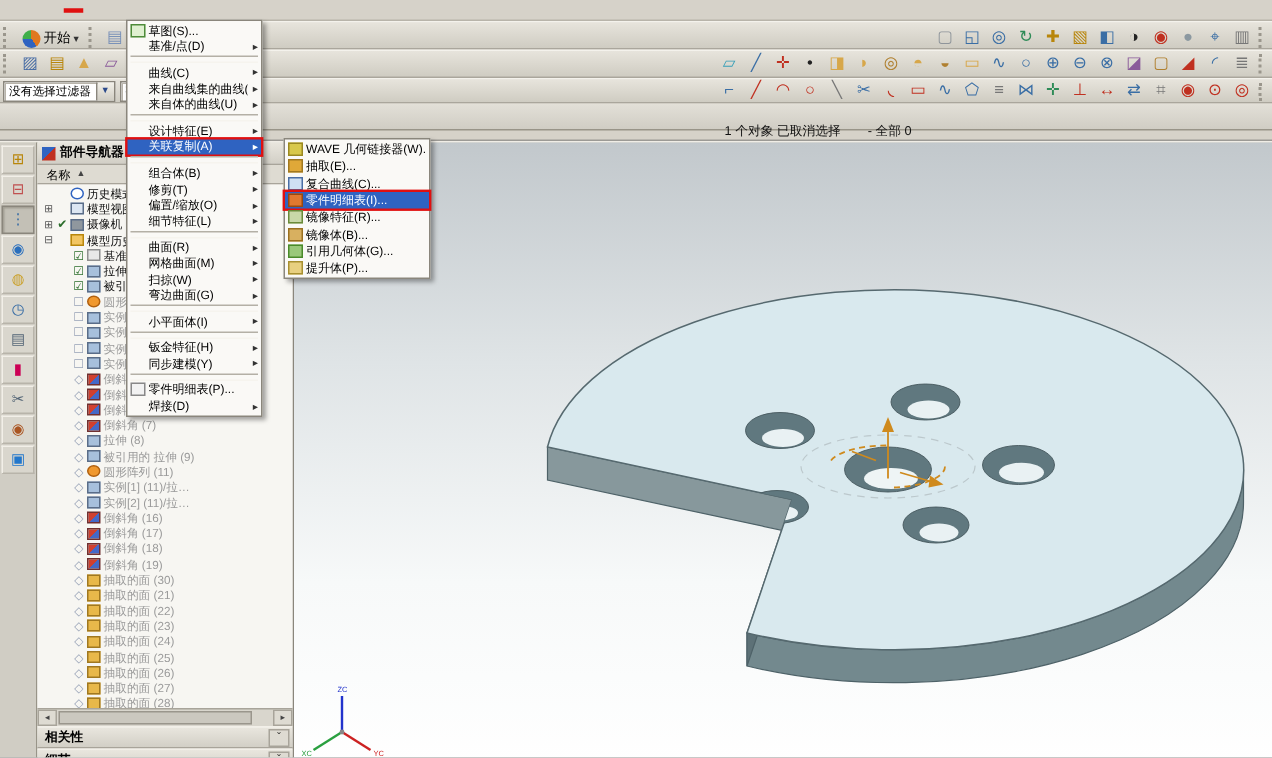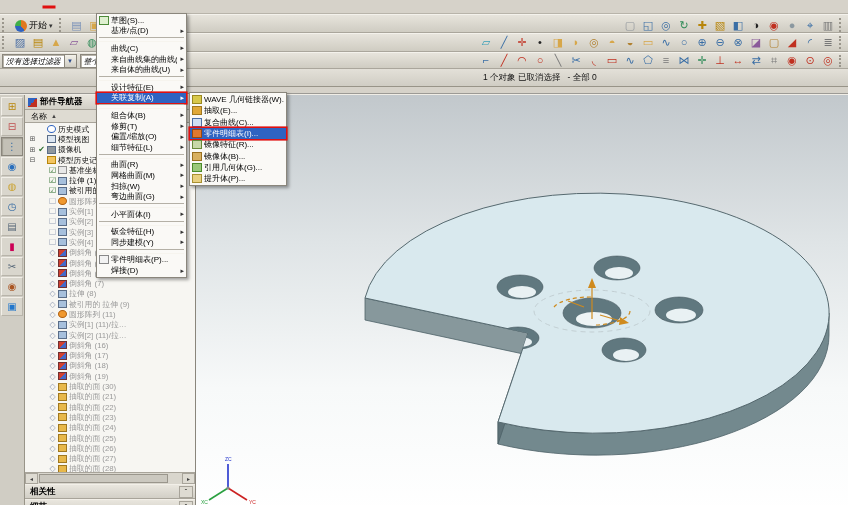--- a/index.html
+++ b/index.html
@@ -16,30 +16,30 @@
   .tb1{height:17px;align-items:flex-end;} .tb2{height:17px;} .tb3{height:15px;}
   .grip{width:5px;height:80%;margin:0 2px;border-left:2px dotted #9a968c;}
   .tbi{width:16px;height:14px;display:inline-flex;align-items:center;justify-content:center;margin:0 1px;}
   .tbi i{font-style:normal;font-size:11px;line-height:13px;color:var(--ic,#555);}
   .tbspacer{flex:1;}
   .startbtn{display:flex;align-items:center;gap:2px;padding:0 4px;}
   .start-ic{width:12px;height:12px;border-radius:50%;background:conic-gradient(#e07820 0 40%,#2f63c1 40% 75%,#3fae49 75% 100%);}
   .caret{font-size:7px;color:#333;}
   
   .filterbox{display:flex;align-items:center;margin-left:2px;}
-  .selbox{display:flex;align-items:flex-end;height:12px;background:#fff;border:1px solid #8a867c;box-shadow:inset 1px 1px 0 #b8b4aa;font-style:italic;}
+  .selbox{display:flex;align-items:flex-start;height:12px;background:#fff;border:1px solid #8a867c;box-shadow:inset 1px 1px 0 #b8b4aa;}
   .selbox .txt{padding:0 3px;font-size:7.8px;white-space:nowrap;}
   .selbox .dd{width:11px;height:100%;background:linear-gradient(#f3f1ea,#cfccc2);border-left:1px solid #8a867c;
               display:flex;align-items:center;justify-content:center;font-size:6px;color:#2b4a8b;}
   
   .statusrow{position:relative;height:17px;background:linear-gradient(#e3e0d8,#d0cdc4);border-bottom:1px solid #989488;display:flex;align-items:center;}
   .ovflbtn{width:13px;height:12px;margin-left:108px;border:1px solid #9a968c;background:#dedbd2;
            display:flex;align-items:center;justify-content:center;font-size:7px;color:#333;}
   .darkbox{width:13px;height:12px;margin-left:2px;background:#3a3a3a;border:1px solid #222;}
-  .statustext{position:absolute;left:483px;top:3px;font-size:8.5px;white-space:nowrap;color:#111;display:flex;gap:7px;}
+  .statustext{position:absolute;left:483px;top:13px;font-size:8.5px;white-space:nowrap;color:#111;display:flex;gap:18px;}
   .cueline{height:6px;background:#d6d2c9;border-bottom:2px groove #f0ede6;}
   
   .main{display:flex;height:419px;}
   .resbar{width:24px;background:#d0cdc4;border-right:1px solid #989488;display:flex;flex-direction:column;align-items:center;padding-top:2px;gap:1px;}
   .resbtn{width:20px;height:17px;border:1px solid #b8b4aa;border-top-color:#f2efe8;border-left-color:#f2efe8;
           background:#d9d6cd;display:flex;align-items:center;justify-content:center;}
   .resbtn i{font-style:normal;font-size:10px;color:var(--ic,#555);}
   .resbtn.pressed{background:#c3c0b6;border:1px solid #8a867c;box-shadow:inset 1px 1px 1px #a29e93;}
   
   .navpanel{width:170px;display:flex;flex-direction:column;background:#f4f3ef;border-right:1px solid #8a867c;}
@@ -75,21 +75,21 @@
   .hthumb{flex:1;margin:1px 14px 1px 1px;background:#cbc8bf;border:1px solid #9a968c;}
   .navsec{height:13px;display:flex;align-items:center;background:linear-gradient(#e9e6de,#d2cfc6);
           border-top:1px solid #f2efe8;border-bottom:1px solid #a8a49a;padding-left:5px;font-size:8.5px;font-weight:bold;}
   .navsec .chev{margin-left:auto;width:12px;height:10px;margin-right:2px;border:1px solid #a8a49a;background:#dedbd2;
                 display:flex;align-items:center;justify-content:center;font-size:7px;font-weight:normal;}
   
   .viewport{flex:1;position:relative;background:linear-gradient(180deg,#c2c8cc 0%,#dfe4e6 35%,#f7f9f9 70%,#ffffff 100%);}
   .viewport svg{position:absolute;inset:0;}
   
   .menu{position:absolute;background:#faf9f6;border:1px solid #8a867c;box-shadow:2px 2px 3px rgba(0,0,0,.35);z-index:40;padding:1px 0;}
-  .insertmenu{left:96px;top:13px;width:89px;}
+  .insertmenu{left:84px;top:13px;width:89px;}
   .submenu{left:189px;top:92px;width:96px;z-index:41;}
   .mi{position:relative;display:flex;align-items:center;height:10.6px;padding:0 2px 0 2px;}
   .submenu .mi{height:11.3px;}
   .mi-ic{width:10px;height:9px;flex:0 0 10px;margin-right:2px;}
   .mi-ic.fi{margin:0 2px 0 0;}
   .mi-label{font-size:8px;white-space:nowrap;overflow:hidden;flex:1;}
   .mi-arr{width:7px;text-align:right;font-size:7px;color:#333;}
   .mi.arr .mi-arr::before{content:"▸";}
   .mi.hl{background:#2f63c1;color:#fff;}
   .mi.hl .mi-label,.mi.hl .mi-arr{color:#fff;}

